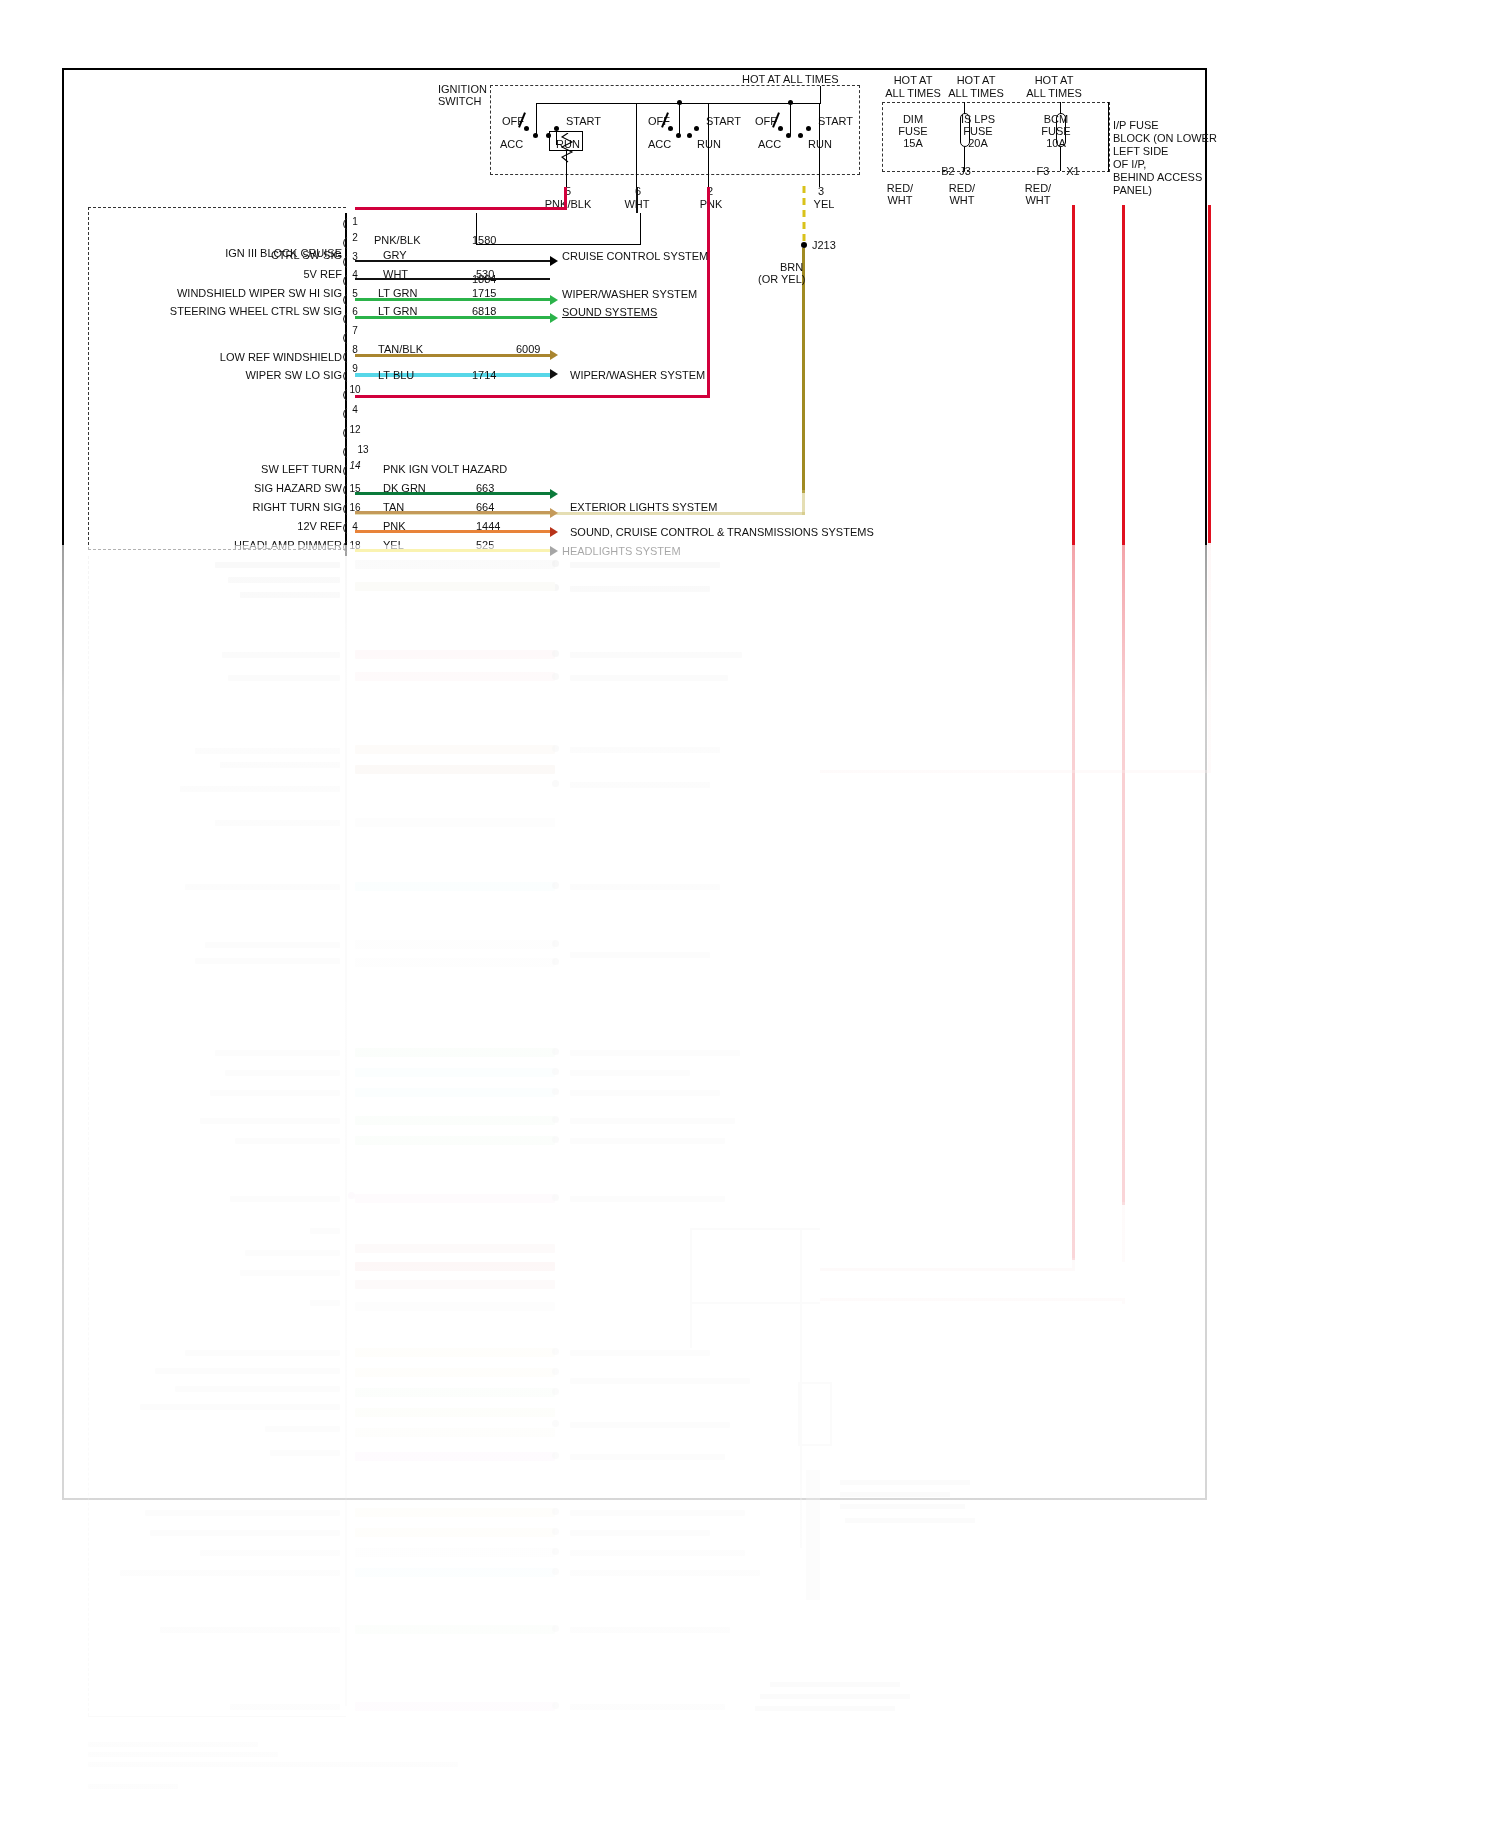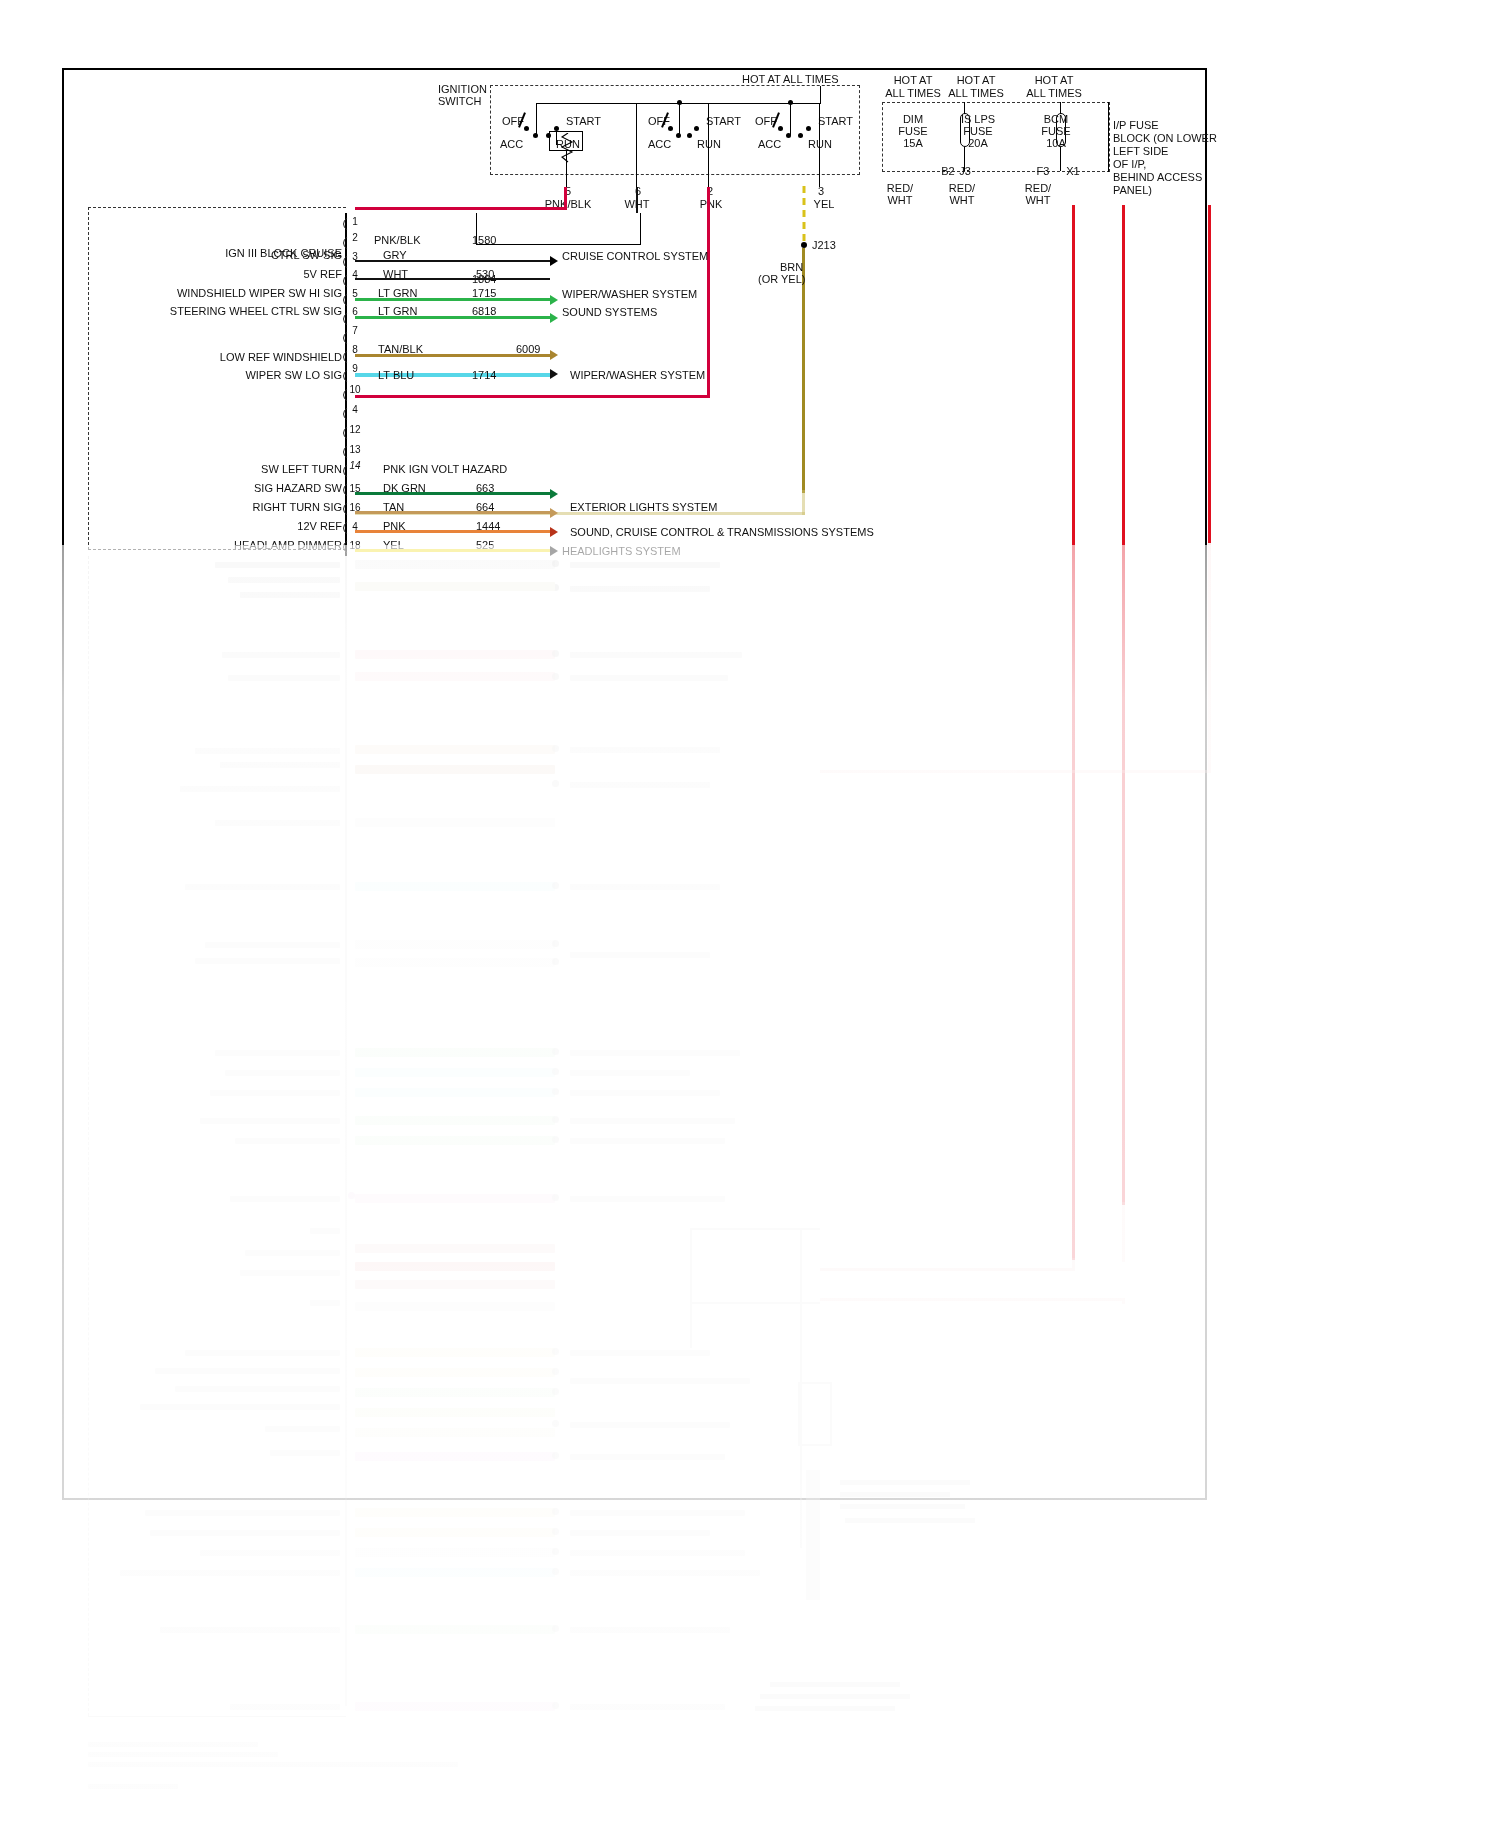--- a/index.html
+++ b/index.html
@@ -307,21 +307,21 @@
   <div class="txt" style="left:472px; top:288px;">1715</div>
   <div class="txt r" style="left:130px; top:288px; width:212px;">WINDSHIELD WIPER SW HI SIG</div>
   <div class="txt" style="left:562px; top:289px;">WIPER/WASHER SYSTEM</div>
 
   <div class="pinnum" style="left:348px; top:306px;">6</div>
   <div class="wire" style="left:355px; top:316px; width:195px; height:3px; background:#2bb34a;"></div>
   <div class="arrow-r" style="left:550px; top:313px; border-left-color:#2bb34a;"></div>
   <div class="txt" style="left:378px; top:306px;">LT GRN</div>
   <div class="txt" style="left:472px; top:306px;">6818</div>
   <div class="txt r" style="left:130px; top:306px; width:212px;">STEERING WHEEL CTRL SW SIG</div>
-  <div class="txt" style="left:562px; top:307px;">SOUND SYSTEMS</div>
+  <div class="txt" style="left:562px; top:307px;text-decoration:underline;">SOUND SYSTEMS</div>
 
   <div class="pinnum" style="left:348px; top:325px;">7</div>
 
   <div class="pinnum" style="left:348px; top:344px;">8</div>
   <div class="wire" style="left:355px; top:354px; width:195px; height:3px; background:#a9852f;"></div>
   <div class="arrow-r" style="left:550px; top:350px; border-left-color:#a9852f;"></div>
   <div class="txt" style="left:378px; top:344px;">TAN/BLK</div>
   <div class="txt" style="left:472px; top:344px;margin-left:44px;">6009</div>
   <div class="txt r" style="left:140px; top:352px; width:202px;">LOW REF WINDSHIELD</div>
 
@@ -329,21 +329,21 @@
   <div class="wire" style="left:355px; top:373px; width:195px; height:4px; background:#57d7e8;"></div>
   <div class="arrow-r" style="left:550px; top:369px; border-left-color:#111;"></div>
   <div class="txt" style="left:378px; top:370px;">LT BLU</div>
   <div class="txt" style="left:472px; top:370px;">1714</div>
   <div class="txt r" style="left:140px; top:370px; width:202px;">WIPER SW LO SIG</div>
   <div class="txt" style="left:570px; top:370px;">WIPER/WASHER SYSTEM</div>
 
   <div class="pinnum" style="left:348px; top:384px;">10</div>
   <div class="pinnum" style="left:348px; top:404px;">4</div>
   <div class="pinnum" style="left:348px; top:424px;">12</div>
-  <div class="pinnum" style="left:348px; top:444px;">13</div>
+  <div class="pinnum" style="left:348px; top:444px;padding-left:8px;">13</div>
 
   <div class="pinnum" style="left:348px; top:460px;font-style:italic;">14</div>
   <div class="txt" style="left:383px; top:464px;">PNK IGN VOLT HAZARD</div>
   <div class="txt r" style="left:140px; top:464px; width:202px;">SW LEFT TURN</div>
 
   <div class="pinnum" style="left:348px; top:483px;">15</div>
   <div class="wire" style="left:355px; top:492px; width:195px; height:3px; background:#0b7a3b;"></div>
   <div class="arrow-r" style="left:550px; top:489px; border-left-color:#0b7a3b;"></div>
   <div class="txt" style="left:383px; top:483px;">DK GRN</div>
   <div class="txt" style="left:476px; top:483px;">663</div>

